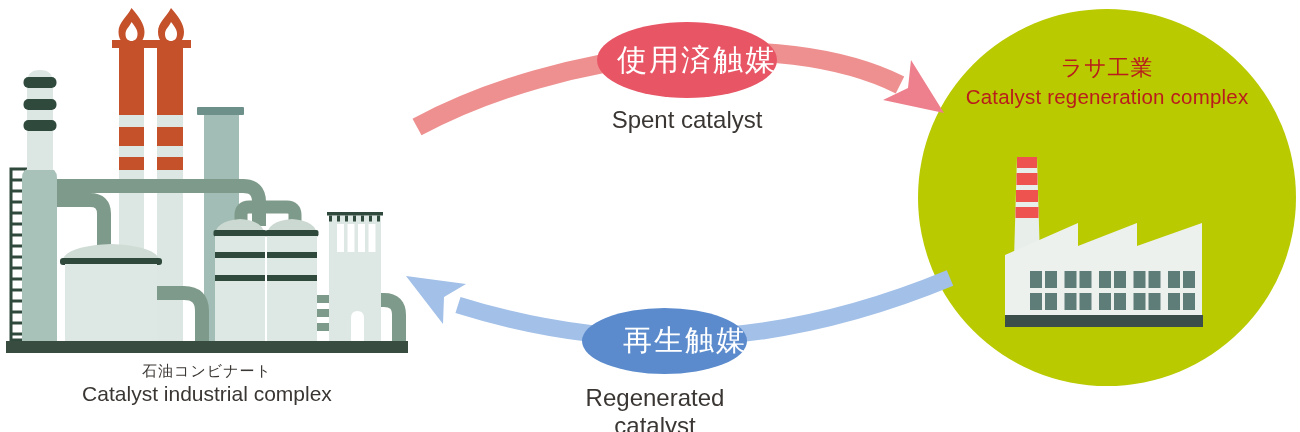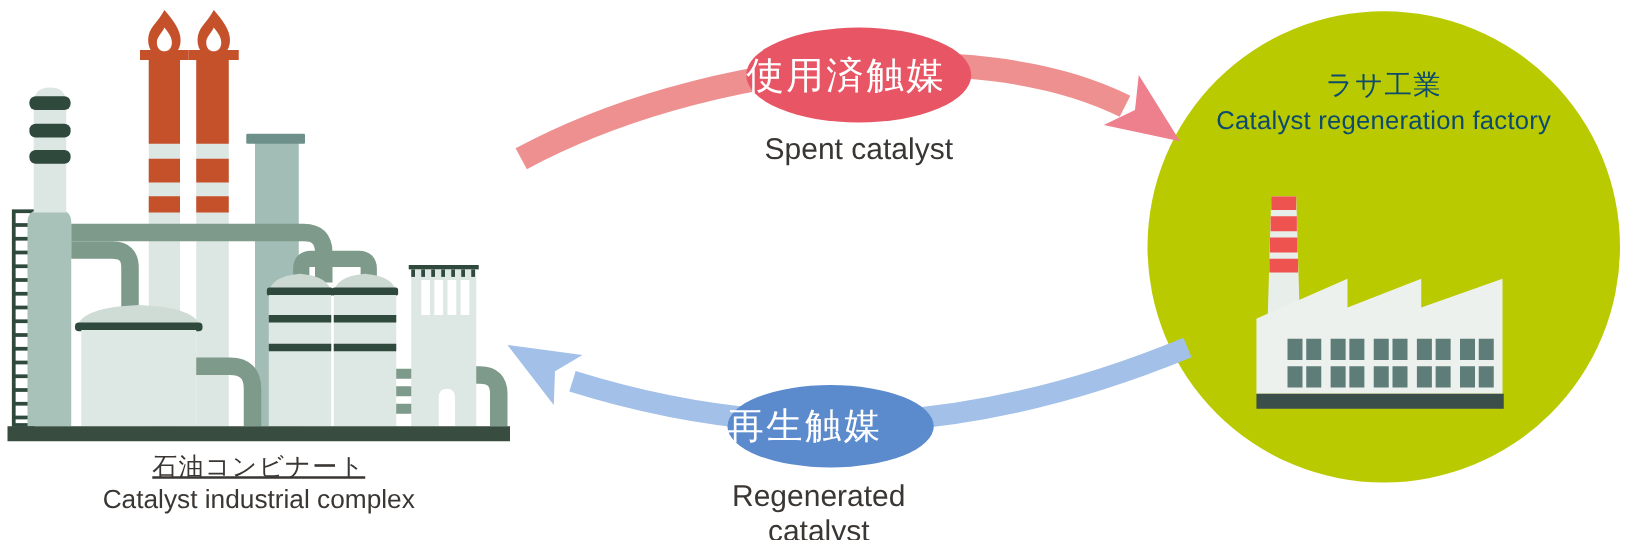--- a/index.html
+++ b/index.html
@@ -3,37 +3,37 @@
 <meta charset="utf-8">
 <style>
   html,body{margin:0;padding:0;background:#ffffff;}
   .stage{
     position:relative;width:1300px;height:432px;background:#ffffff;overflow:hidden;
     font-family:"Liberation Sans","DejaVu Sans",sans-serif;color:#3a3633;
   }
   .abs{position:absolute;}
   
   .petro-labels{left:30px;top:362px;width:354px;text-align:center;line-height:1.25;}
-  .petro-labels .ja{font-size:20px;letter-spacing:1px;text-decoration:underline;}
+  .petro-labels .ja{font-size:15px;letter-spacing:1px;}
   .petro-labels .en{font-size:21px;}
   
   .arrows{left:0;top:0;width:1300px;height:432px;z-index:3;pointer-events:none;}
   
-  .badge{display:flex;align-items:center;justify-content:flex-start;border-radius:50%;
+  .badge{display:flex;align-items:center;justify-content:flex-end;border-radius:50%;
          color:#ffffff;z-index:4;letter-spacing:2px;}
   .badge-spent{left:597px;top:22px;width:180px;height:76px;background:#e85666;font-size:30px;}
   .badge-regen{left:582px;top:308px;width:165px;height:66px;background:#5b8bcd;font-size:29px;}
   .caption{z-index:4;text-align:center;font-size:24px;color:#3a3633;}
   .caption-spent{left:577px;top:106px;width:220px;}
   .caption-regen{left:545px;top:384px;width:220px;}
   
   .green-circle{left:918px;top:9px;width:378px;height:377px;border-radius:50%;
                 background:#b9ca00;z-index:1;}
   .circle-text{position:absolute;left:0;top:44px;width:100%;text-align:center;
-               color:#0c4a6e;line-height:1.36;}
+               color:#b91c1c;line-height:1.36;}
   .circle-text .ja{font-size:22px;letter-spacing:1px;}
   .circle-text .en{font-size:20.5px;letter-spacing:.2px;}
   .factory-icon{position:absolute;left:87px;top:148px;width:200px;height:172px;}
   .petro-svg{left:0;top:0;width:415px;height:356px;z-index:2;}
 </style>
 </head>
 <body>
 
 <div class="stage">
 
@@ -146,21 +146,21 @@
   </svg>
 
   <div class="abs petro-labels">
     <div class="ja">石油コンビナート</div>
     <div class="en">Catalyst industrial complex</div>
   </div>
 
   <div class="abs green-circle">
     <div class="circle-text">
       <div class="ja">ラサ工業</div>
-      <div class="en">Catalyst regeneration factory</div>
+      <div class="en">Catalyst regeneration complex</div>
     </div>
     <svg class="factory-icon" viewBox="0 0 200 172" aria-hidden="true">
 
       <polygon points="12,0 32,0 35,102 9,102" fill="#e8eeea"></polygon>
       <g fill="#ef5350">
         <rect x="12" y="0" width="20" height="11"></rect>
         <rect x="11.5" y="16" width="21" height="12"></rect>
         <rect x="11" y="33" width="22" height="12"></rect>
         <rect x="10.5" y="50" width="23" height="11"></rect>
       </g>

